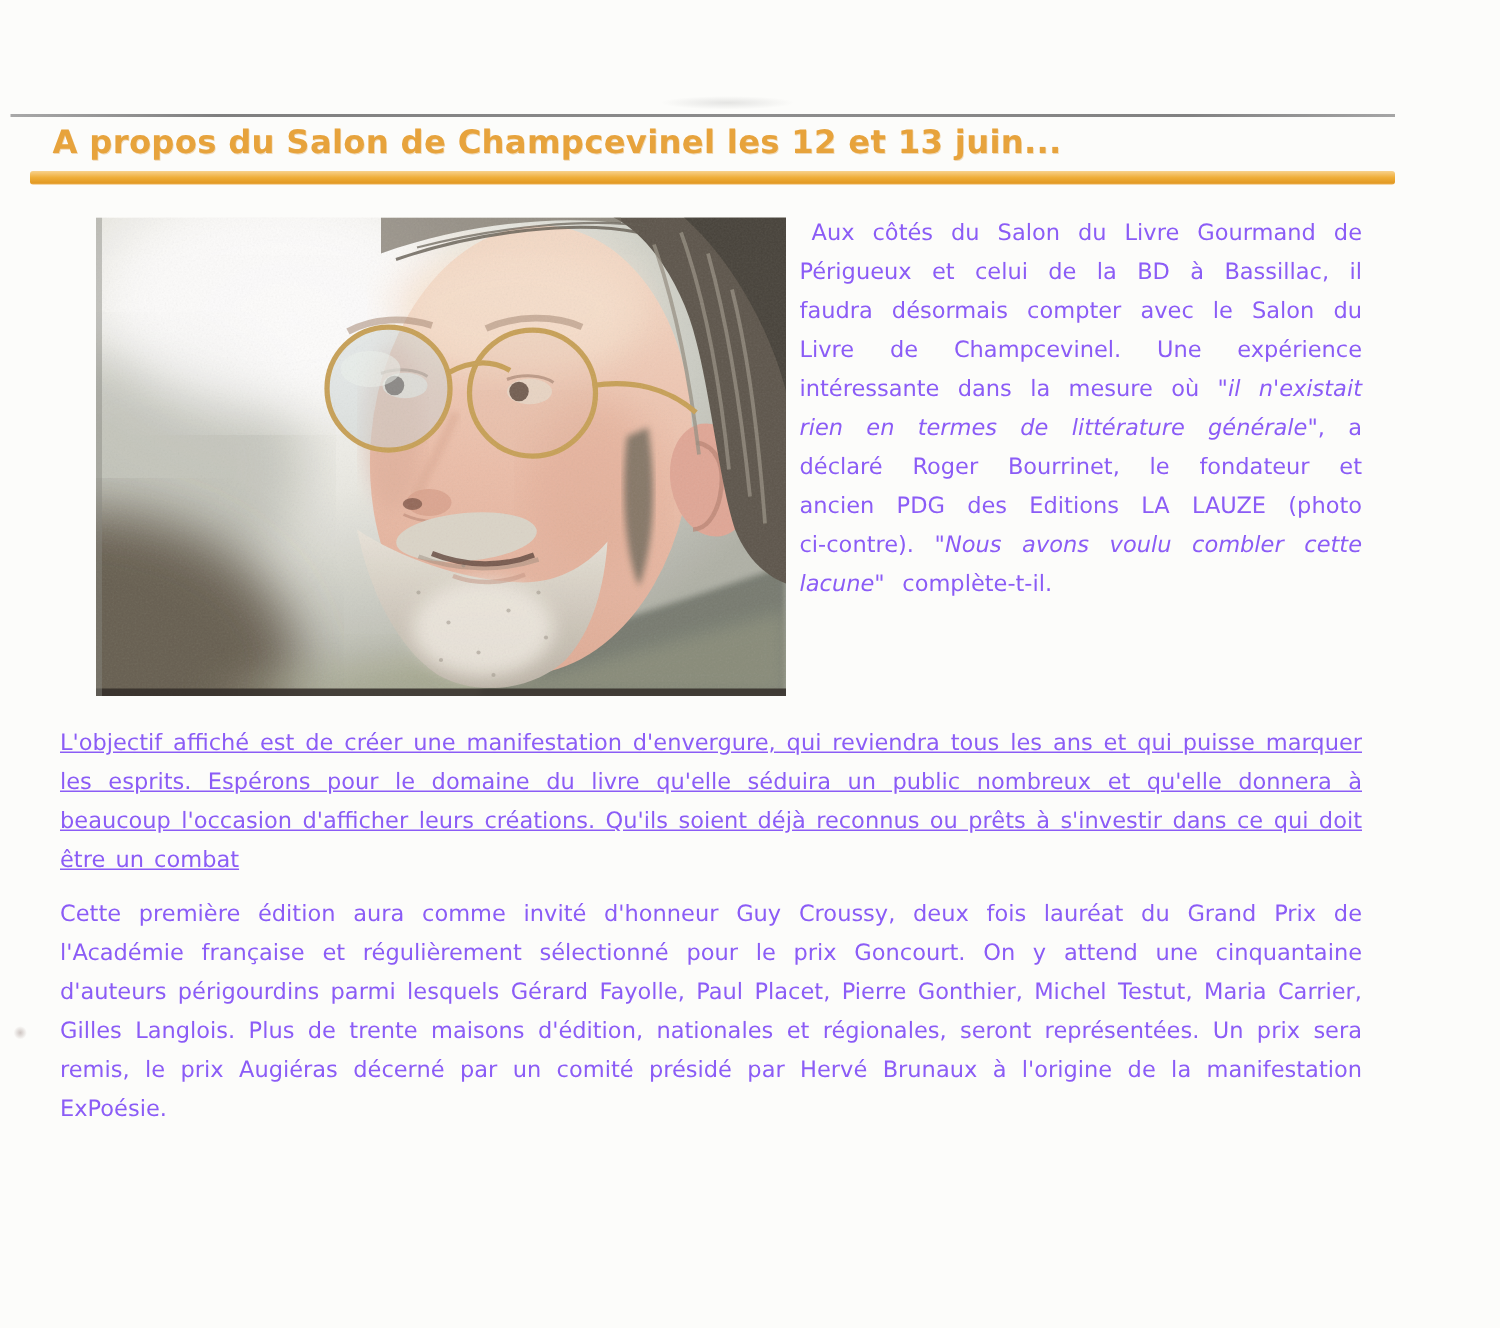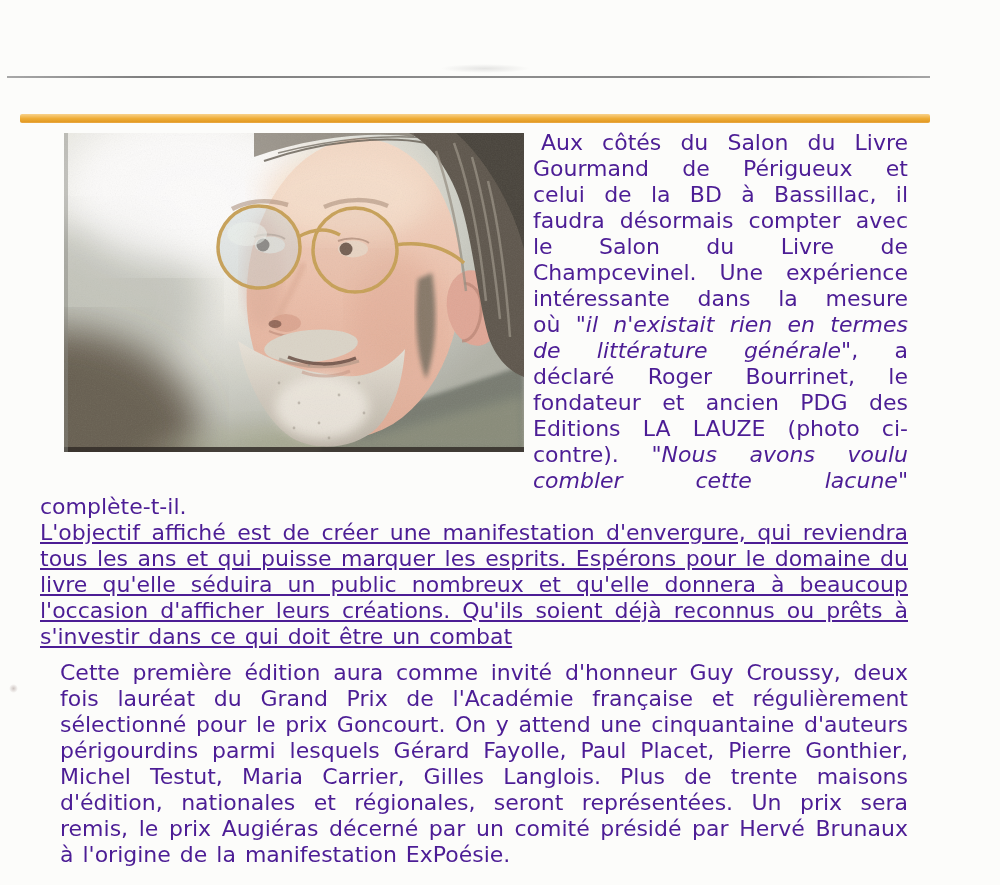--- a/index.html
+++ b/index.html
@@ -13,38 +13,39 @@
     background:radial-gradient(ellipse at center,rgba(120,120,120,.18),rgba(120,120,120,0) 70%);}
   .top-rule{position:absolute;left:7px;top:76px;width:923px;height:2px;
     background:linear-gradient(to right,#a8a8a8,#7f7f7f 15%,#8d8d8d 55%,#818181 85%,#a5a5a5);}
   .heading{position:absolute;left:35px;top:83px;margin:0;
     font-size:21.5px;font-weight:700;letter-spacing:.2px;color:#e7a33c;
     text-shadow:.5px .5px 0 rgba(214,152,60,.35);}
   .accent-bar{position:absolute;left:20px;top:114px;width:910px;height:9px;border-radius:2px;
     background:linear-gradient(to bottom,#f8d28c,#efad37 50%,#e29a24 88%,#ecb054);}
   .speck{position:absolute;left:9px;top:684px;width:9px;height:9px;border-radius:50%;
     background:radial-gradient(circle,rgba(150,130,125,.45),rgba(150,130,125,0) 70%);}
-  .article{position:absolute;left:40px;top:130px;width:868px;
-    font-size:22px;line-height:26px;color:#4c1d95;text-align:justify;}
+  .article{position:absolute;left:40px;top:142px;width:868px;
+    font-size:15px;line-height:26px;color:#8b5cf6;text-align:justify;}
   .article p{margin:0;}
   p.lead{word-spacing:7px;text-indent:8px;}
   p.cont{clear:left;word-spacing:2px;text-decoration:underline;}
-  p.second{margin-top:10px;word-spacing:2px;margin-left:20px;}
+  p.second{margin-top:10px;word-spacing:2px;}
   .it{font-style:italic;}
   .photo{float:left;width:460px;height:319px;margin:3px 9px 18px 24px;display:block;}
   .photo svg{display:block;width:460px;height:319px;}
 </style>
 </head>
 <body>
 
 <div class="page">
 
   <div class="smudge"></div>
   <div class="top-rule"></div>
 
+  <h1 class="heading">A propos du Salon de Champcevinel les 12 et 13 juin...</h1>
   <div class="accent-bar"></div>
   <div class="speck"></div>
 
   <div class="article">
 
     <p class="lead"><span class="photo">
           <svg viewBox="0 0 460 319" role="img">
         <defs>
           <radialGradient id="ph-bg" cx="28%" cy="22%" r="80%">
             <stop offset="0%" stop-color="#fdfdfa"></stop>

